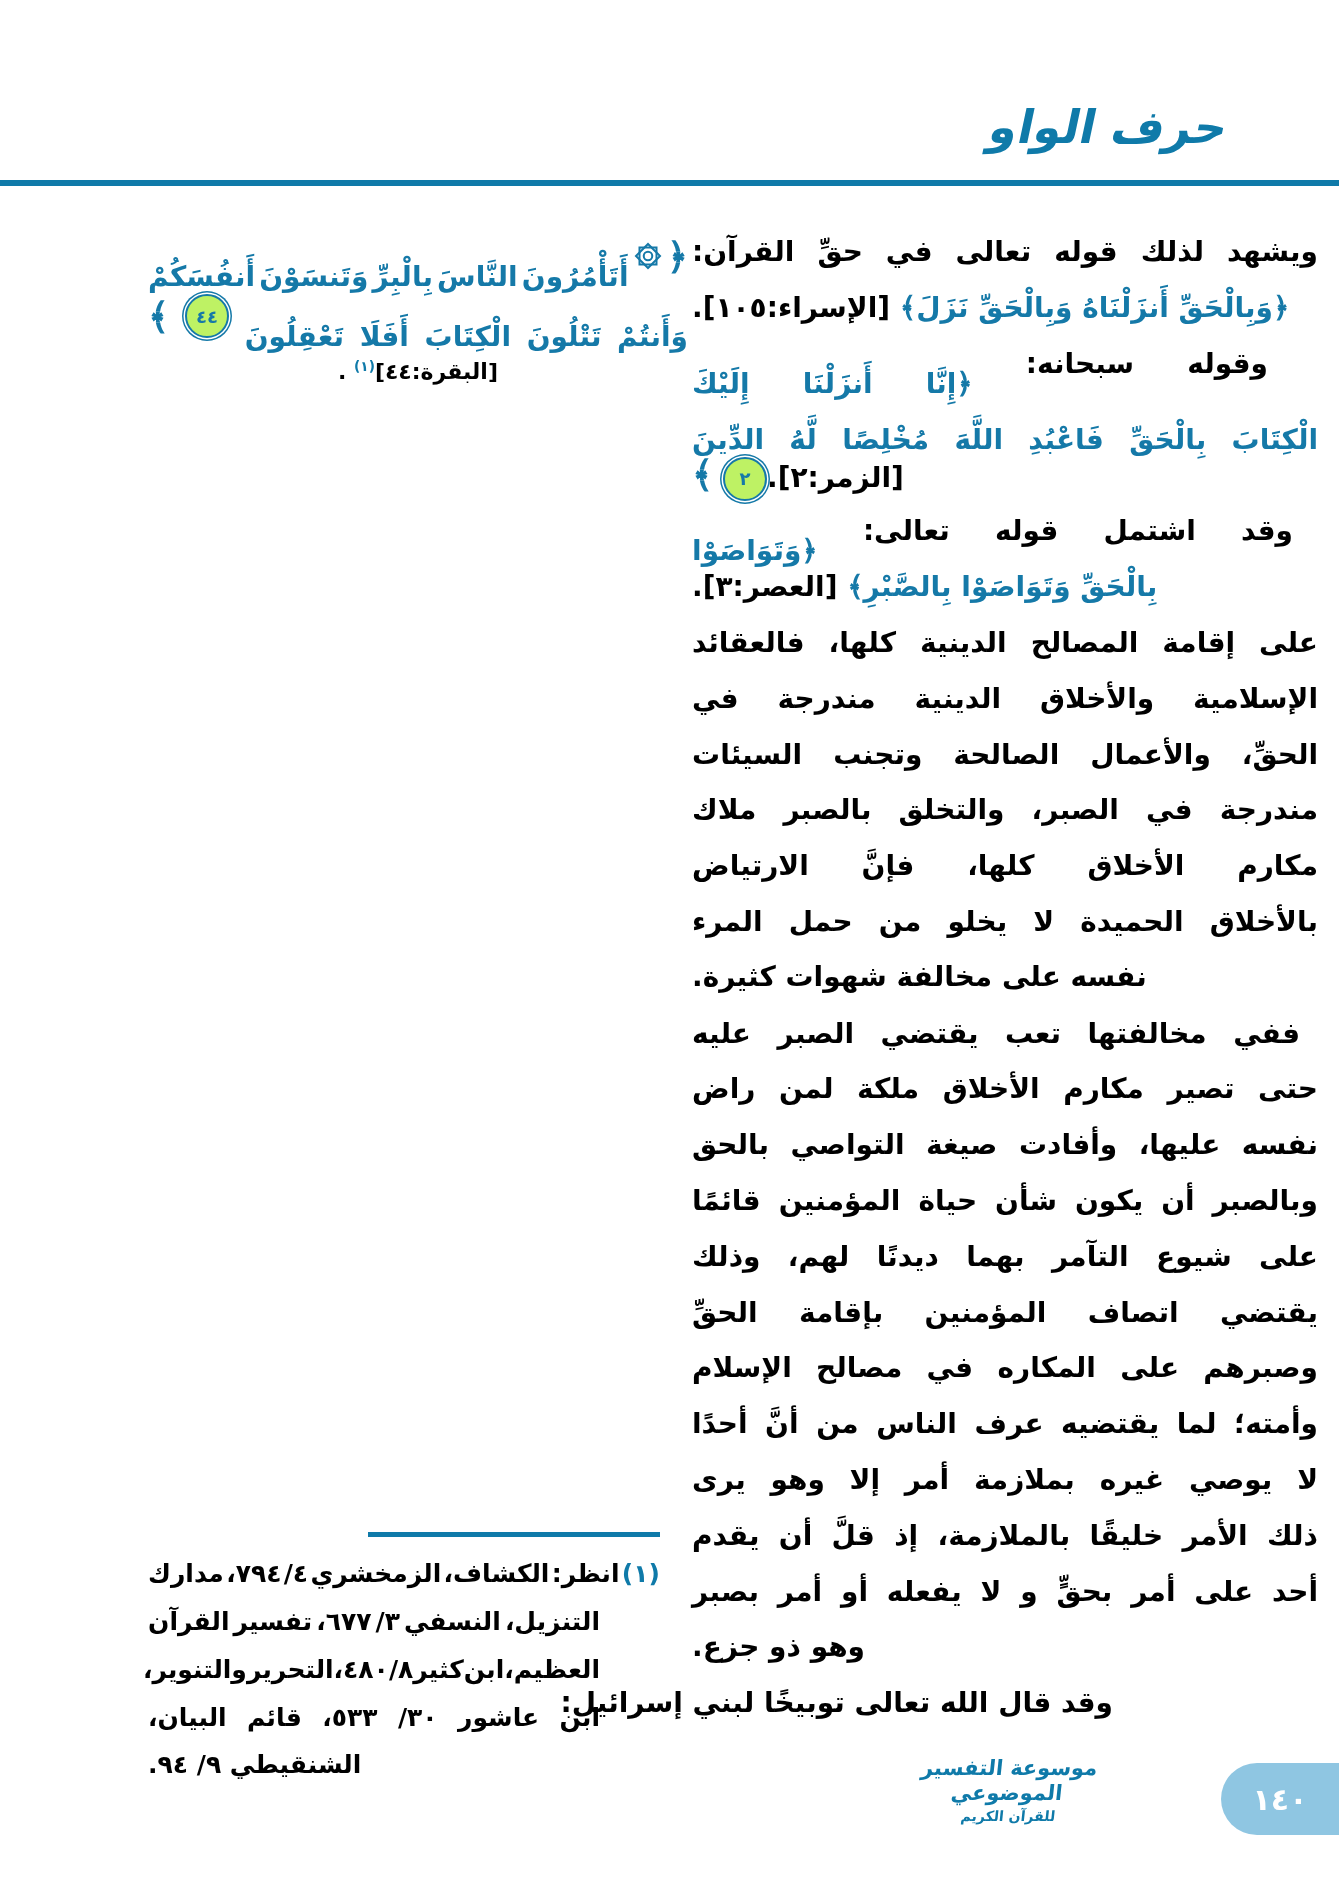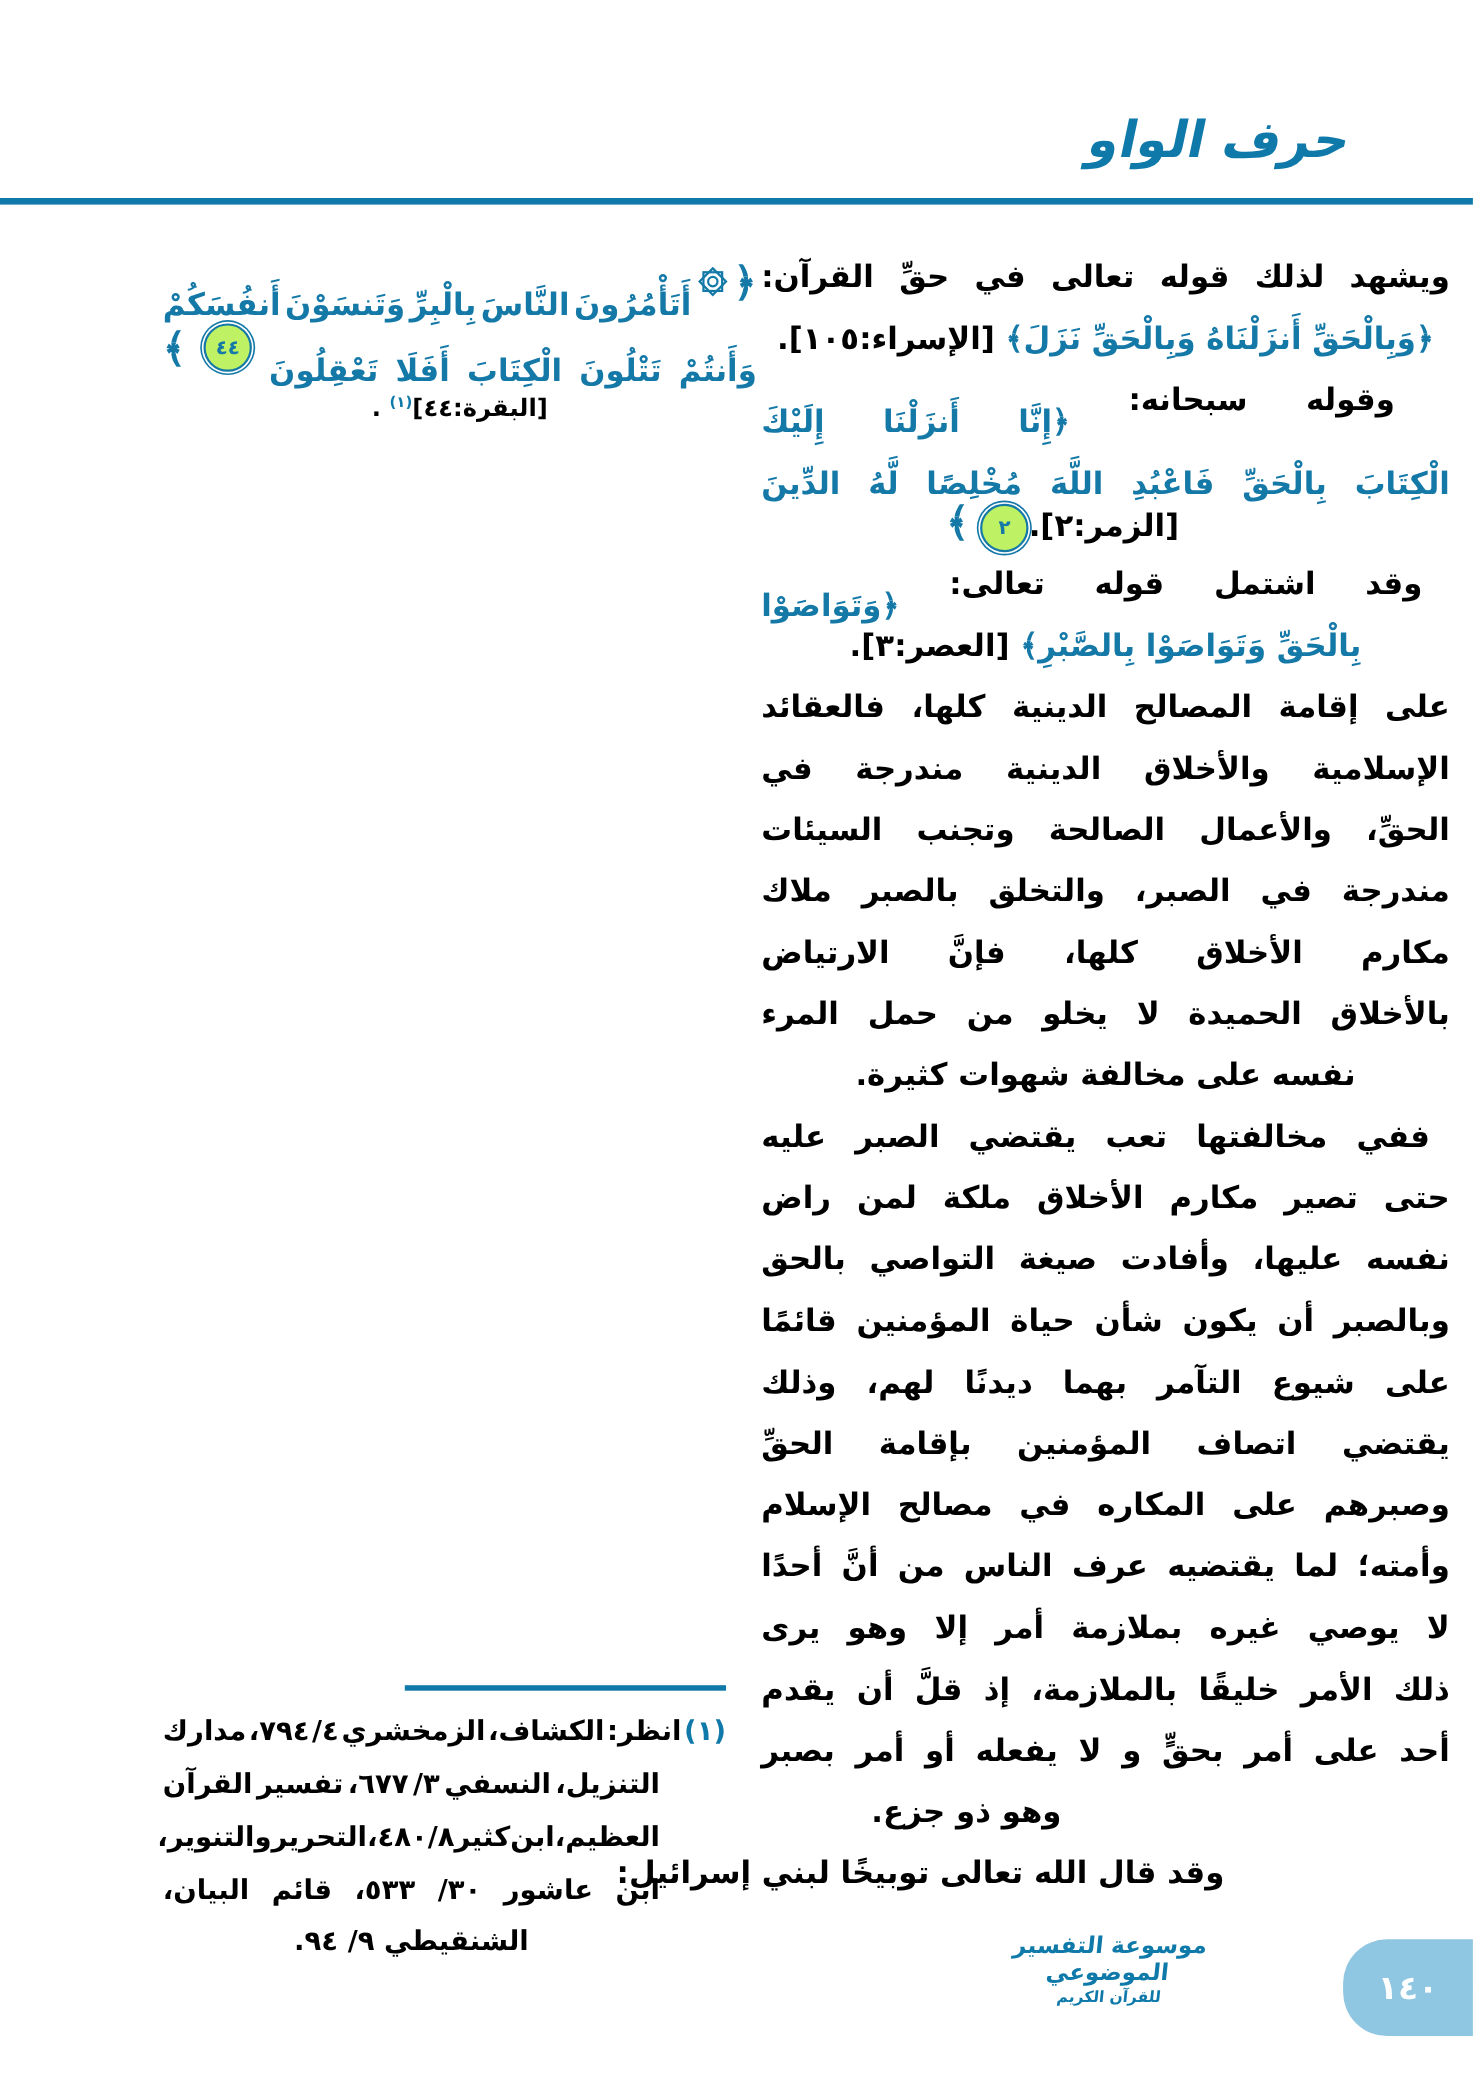--- a/index.html
+++ b/index.html
@@ -27,21 +27,21 @@
   .quote-col .ln{height:60px;font-size:28px;font-weight:bold;color:var(--qr);}
   .quote-col .ln.nj{line-height:52px;height:52px;font-size:22px;color:#000;text-align:center;}
 
   .fn-rule{position:absolute;top:1532px;left:368px;width:292px;height:5px;background:var(--acc);}
   .fn{position:absolute;top:1549px;left:148px;width:512px;direction:rtl;}
   .fn .ln{height:48px;font-size:25px;font-weight:bold;color:#000;}
   .fn .ln.nj{line-height:48px;}
   .fn .ln.hang{padding-right:60px;}
 
   .ln.j{display:flex;align-items:center;justify-content:space-between;}
-  .ln.nj{display:block;text-align:center;white-space:nowrap;}
+  .ln.nj{display:block;text-align:left;white-space:nowrap;}
 
   .seg-body{color:#000;}
   .seg-quran{color:var(--qr);margin-top:40px;}
   .seg-cite{color:#000;}
   .seg-ref{color:var(--acc);}
   .seg-supref{color:var(--acc);font-size:0.62em;position:relative;top:-0.6em;}
   .seg-bracket{color:var(--qr);font-size:1.3em;}
   .ayah{
     display:inline-flex;align-items:center;justify-content:center;
     width:40px;height:40px;border:2px solid var(--qr);border-radius:50%;
@@ -52,21 +52,21 @@
   .rosette{display:inline-flex;align-items:center;flex:0 0 auto;vertical-align:middle;}
 
   .logo{
     position:absolute;top:1756px;left:918px;width:180px;text-align:center;
     color:var(--acc);font-weight:bold;direction:rtl;
   }
   .logo .l1{font-size:21px;line-height:25px;transform:skewX(-6deg);}
   .logo .l2{font-size:14px;margin-top:2px;transform:skewX(-6deg);}
 
   .page-badge{
-    position:absolute;top:1763px;right:0;width:118px;height:88px;
+    position:absolute;top:1763px;right:0;width:118px;height:72px;
     background:var(--box);border-radius:40px 0 0 40px;
     display:flex;align-items:center;justify-content:center;
     color:#ffffff;font-size:30px;font-weight:bold;
   }
 </style>
 </head>
 <body>
 
 <div class="page">
 

